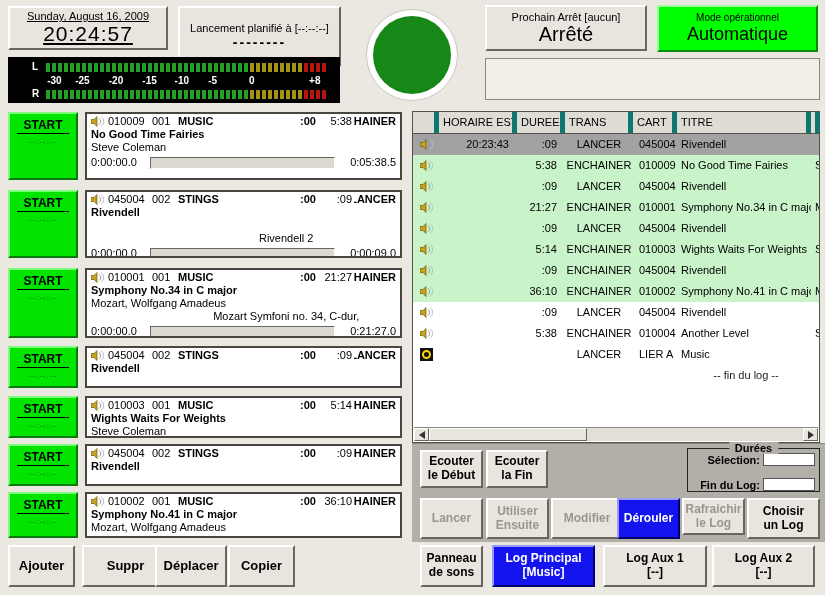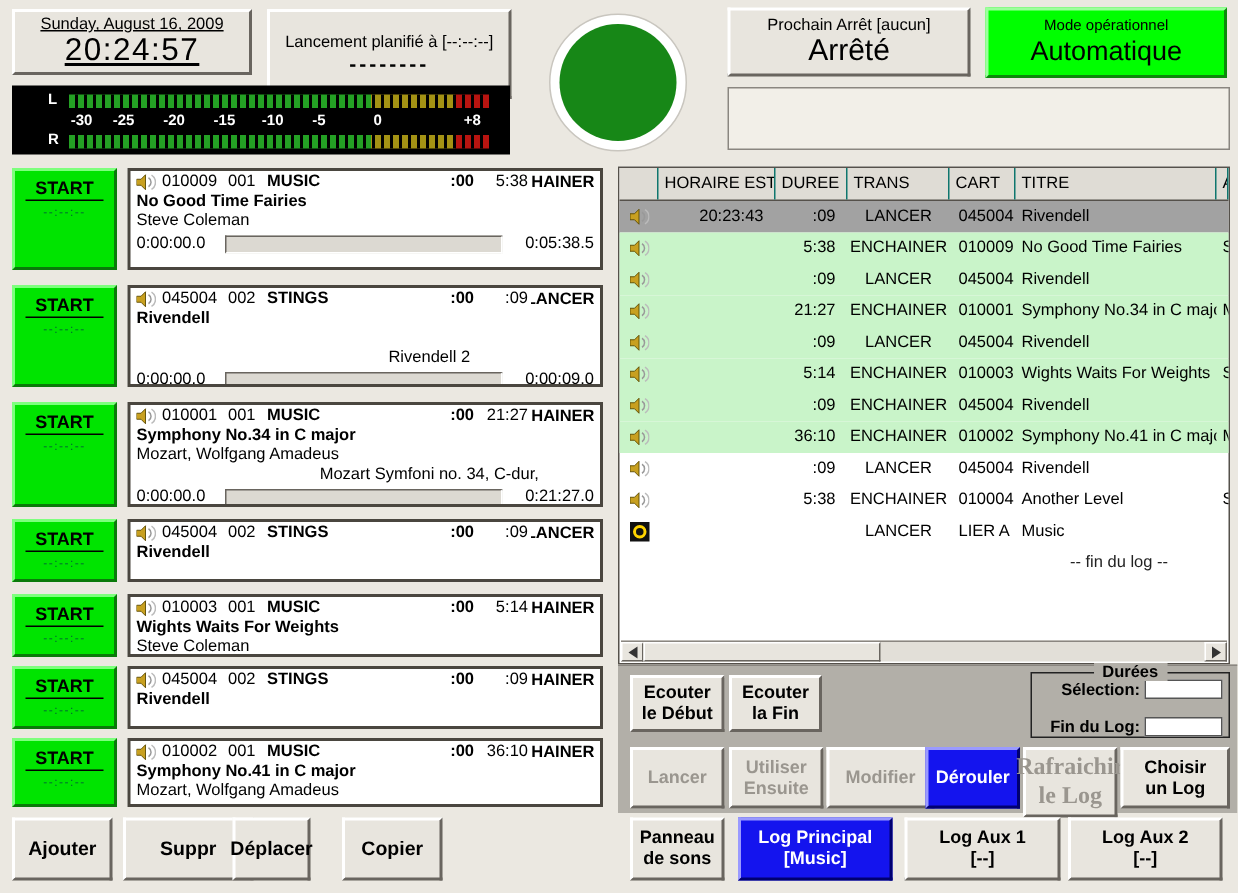--- a/index.html
+++ b/index.html
@@ -72,21 +72,21 @@
   .dk-tot { width:56px; text-align:right; }
 
   .spk svg { display:block; }
   .chain-ic { width:13px; height:13px; background:#111; display:flex; align-items:center; justify-content:center; }
   .chain-ring { width:9px; height:9px; border-radius:50%; border:2.5px solid #ffd400; }
 
   
   .logtable { left:412px; top:111px; width:408px; height:332px; background:#fff; border:1px solid #55514b; }
   .lt-head, .lt-row { display:grid; grid-template-columns:26px 78px 48px 68px 44px 134px 1fr; font-size:11px; }
   .lt-head { background:#dfdcd5; height:22px; line-height:20px; border-bottom:1px solid #55514b; }
-  .lt-head > div { border-right:1px solid #0f766e; padding-left:4px; overflow:hidden; white-space:nowrap; }
+  .lt-head > div { border-right:5px solid #0f766e; padding-left:4px; overflow:hidden; white-space:nowrap; }
   .lt-row { height:21px; line-height:21px; cursor:pointer; }
   .lt-row > div { overflow:hidden; white-space:nowrap; }
   .c-icon { display:flex; align-items:center; justify-content:center; }
   .c-time,.c-dur { text-align:right; padding-right:8px; }
   .c-trans { text-align:center; }
   .c-cart { padding-left:6px; }
   .c-title { padding-left:4px; }
   .c-artist { padding-left:4px; }
   .row-selected { background:#a2a2a2; }
   .row-green { background:#c9f4c9; }
@@ -364,21 +364,21 @@
       <span class="dk-len">36:10</span>
       <span class="dk-trans">ENCHAINER</span>
     </div>
     <div class="dk-title">Symphony No.41 in C major</div>
     <div class="dk-artist">Mozart, Wolfgang Amadeus</div>
   </div>
 </div>
 
 <button class="abs btn editbtn" style="left:8px;top:545px;width:67px;height:42px;">Ajouter</button>
 <button class="abs btn editbtn" style="left:82px;top:545px;width:87px;height:42px;">Suppr</button>
-<button class="abs btn editbtn" style="left:155px;top:545px;width:52px;height:42px;">Déplacer</button>
+<button class="abs btn editbtn" style="left:155px;top:545px;width:72px;height:42px;">Déplacer</button>
 <button class="abs btn editbtn" style="left:228px;top:545px;width:67px;height:42px;">Copier</button>
 
 <div class="abs logtable">
   <div class="lt-head">
     <div></div>
     <div>HORAIRE EST</div>
     <div>DUREE</div>
     <div>TRANS</div>
     <div>CART</div>
     <div>TITRE</div>
@@ -597,21 +597,21 @@
       <label>Fin du Log:</label>
       <input class="dur-input" style="">
     </div>
   </div>
 
   <button class="btn abs disabled" style="left:8px;top:54px;width:63px;height:41px;font-size:12px;">Lancer</button>
   <button class="btn abs disabled" style="left:74px;top:54px;width:63px;height:41px;font-size:12px;">Utiliser
 Ensuite</button>
   <button class="btn abs disabled" style="left:139px;top:54px;width:72px;height:41px;font-size:12px;">Modifier</button>
   <button class="btn abs blue" style="left:205px;top:54px;width:63px;height:41px;font-size:12px;">Dérouler</button>
-  <button class="btn abs disabled" style="left:270px;top:54px;width:63px;height:47px;font-size:16px;font-family:Liberation Serif, serif;">Rafraichir
+  <button class="btn abs disabled" style="left:270px;top:54px;width:63px;height:37px;font-size:12px;">Rafraichir
 le Log</button>
   <button class="btn abs" style="left:335px;top:54px;width:73px;height:41px;font-size:12px;">Choisir
 un Log</button>
 </div>
 
 <button class="abs btn tabbtn" style="left:420px;top:545px;width:63px;height:42px;">Panneau
 de sons</button>
 <button class="abs btn tabbtn blue" style="left:492px;top:545px;width:103px;height:42px;">Log Principal
 [Music]</button>
 <button class="abs btn tabbtn" style="left:603px;top:545px;width:104px;height:42px;">Log Aux 1

